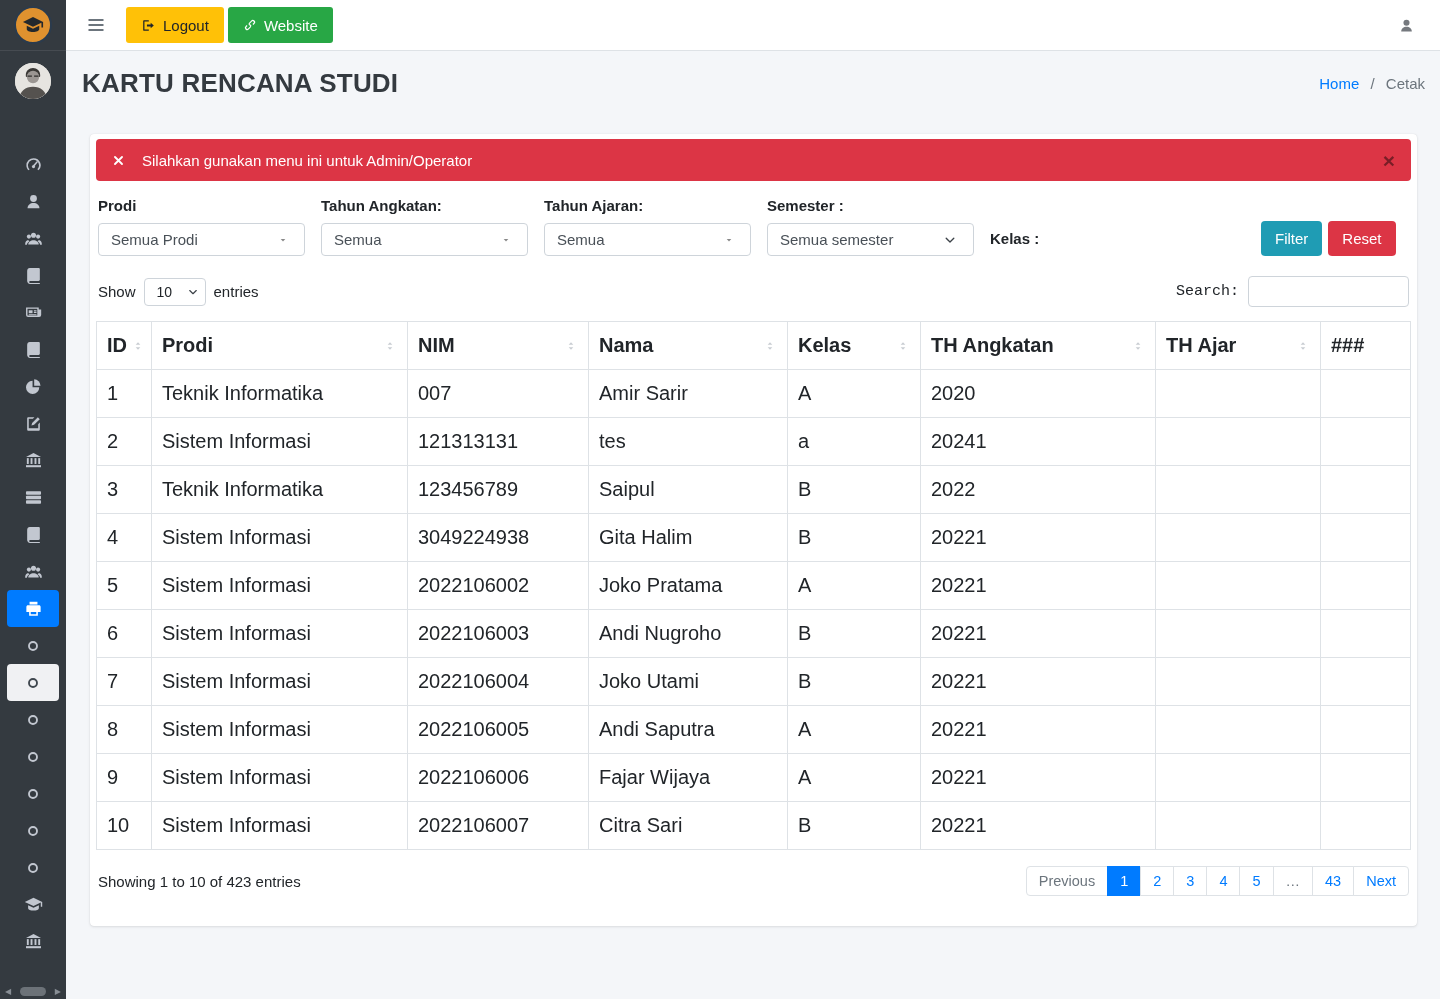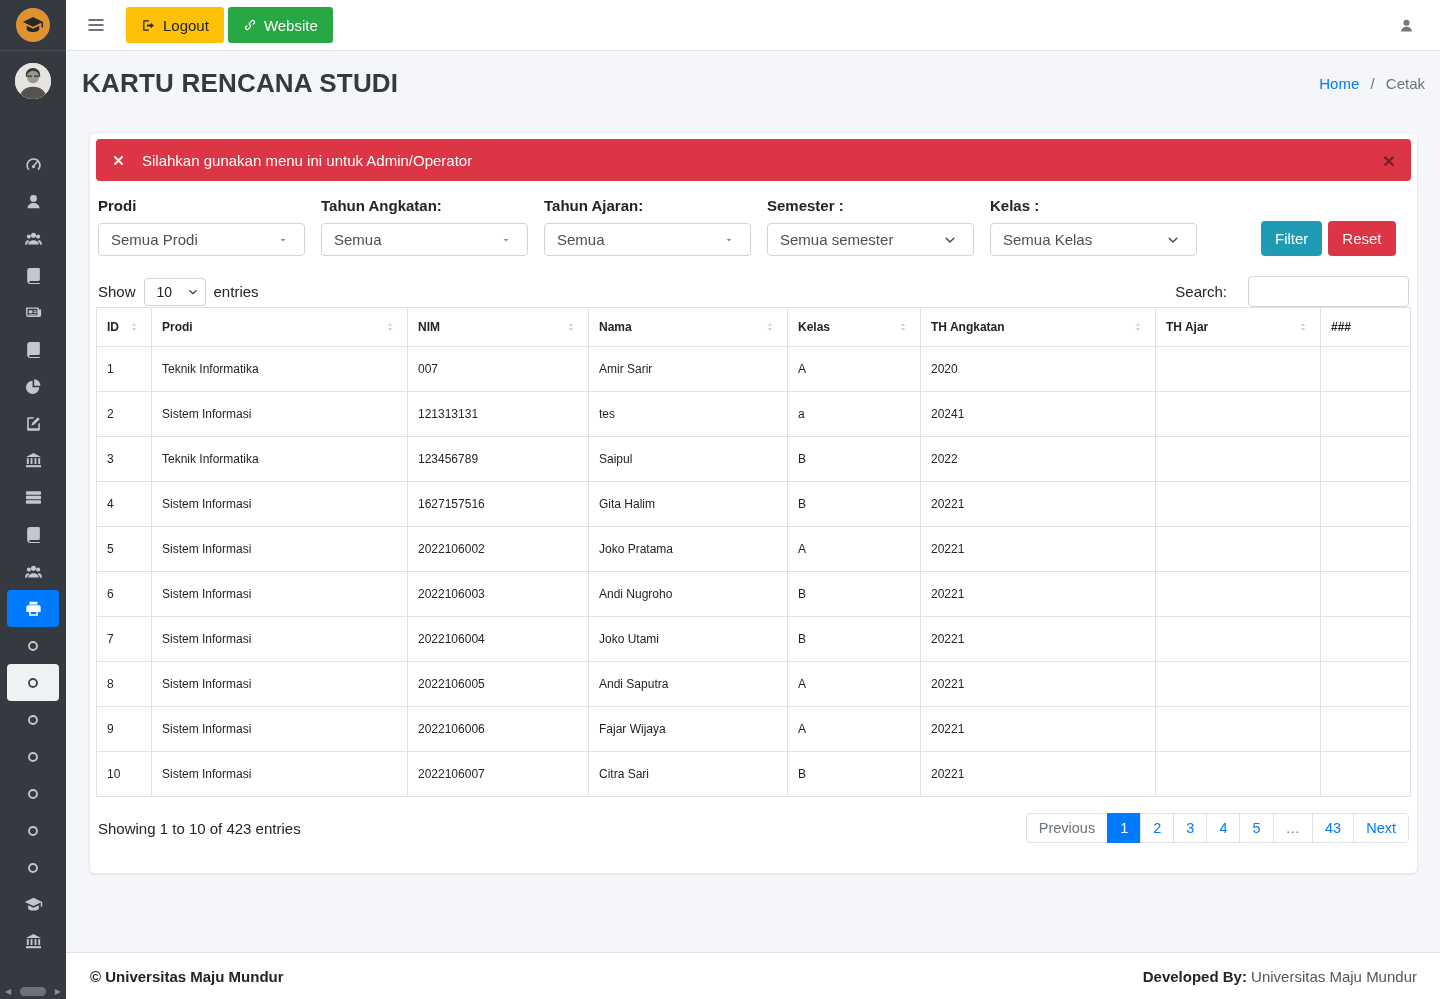--- a/index.html
+++ b/index.html
@@ -56,24 +56,24 @@
   .filter-actions { display: flex; gap: 6px; margin-left: 0; padding-bottom: 0; padding-left: 48px; }
   .btn-filter, .btn-reset { height: 35px; padding: 0 14px; border: none; border-radius: 4px; color: #fff; font-size: 15px; font-family: inherit; cursor: pointer; }
   .btn-filter { background: var(--info, #1f9cb4); }
   .btn-reset { background: var(--danger, #dc3545); }
 
   .list-controls { display: flex; justify-content: space-between; align-items: center; margin-top: 20px; padding: 0 2px; font-size: 15px; }
   .show-control { display: flex; align-items: center; gap: 8px; }
   .mini-select { width: 62px; height: 28px; border: 1px solid var(--inputborder, #ced4da); border-radius: 4px; display: flex; align-items: center; padding: 0 6px 0 12px; font-size: 14px; color: #212529; cursor: pointer; background: #fff; }
   .mini-select .sel-text { flex: 1; }
   .mini-select .caret { color: #3c4248; display: flex; }
-  .search-control { display: flex; align-items: center; gap: 21px; }
+  .search-control { display: flex; align-items: center; gap: 9px; font-family: Liberation Mono, monospace; }
   .search-control input { width: 161px; height: 31px; border: 1px solid var(--inputborder, #ced4da); border-radius: 4px; padding: 0 8px; font-size: 14px; font-family: inherit; outline: none; }
 
-  table.grid { border-collapse: collapse; table-layout: fixed; width: 1314px; font-size: 12px; padding-left: 40px; }
+  table.grid { border-collapse: collapse; margin-top: 14px; table-layout: fixed; width: 1314px; font-size: 20px; padding-left: 40px; }
   table.grid th, table.grid td { border: 1px solid var(--border, #dee2e6); padding: 12px 10px; text-align: left; overflow: hidden; white-space: nowrap; }
   table.grid th { font-weight: 700; color: #212529; }
   .th-inner { display: flex; align-items: center; justify-content: space-between; gap: 4px; }
   .sort-icon { color: #c9cdd2; flex-shrink: 0; }
   table.grid td { color: #212529; height: 45px; }
 
   .table-footer { display: flex; justify-content: space-between; align-items: center; margin-top: 16px; padding: 0 2px; }
   .tf-info { font-size: 15px; color: #212529; }
   .pagination { list-style: none; display: flex; }
   .pagination li { margin-left: -1px; }
@@ -367,28 +367,20 @@
               <span class="sel-text">Semua semester</span>
               <span class="caret">
                   <svg class="icn" width="14" height="14" viewBox="0 0 24 24" fill="currentColor" xmlns="http://www.w3.org/2000/svg">
                     <path d="M5.5 9l6.5 6.5L18.5 9" stroke="currentColor" stroke-width="2.3" fill="none" stroke-linecap="round" stroke-linejoin="round"></path>
                   </svg>
                 </span>
             </div>
           </div>
           <div class="filter-col">
             <span class="f-label">Kelas :</span>
-            <div class="selnat">
-              <span class="sel-text">Semua Kelas</span>
-              <span class="caret">
-                  <svg class="icn" width="14" height="14" viewBox="0 0 24 24" fill="currentColor" xmlns="http://www.w3.org/2000/svg">
-                    <path d="M5.5 9l6.5 6.5L18.5 9" stroke="currentColor" stroke-width="2.3" fill="none" stroke-linecap="round" stroke-linejoin="round"></path>
-                  </svg>
-                </span>
-            </div>
           </div>
           <div class="filter-actions">
             <button class="btn-filter">Filter</button>
             <button class="btn-reset">Reset</button>
           </div>
         </div>
 
         <div class="list-controls">
           <div class="show-control">
             <span>Show</span>
@@ -522,21 +514,21 @@
                 <td>123456789</td>
                 <td>Saipul</td>
                 <td>B</td>
                 <td>2022</td>
                 <td></td>
                 <td></td>
               </tr>
               <tr>
                 <td>4</td>
                 <td>Sistem Informasi</td>
-                <td>1627157516</td>
+                <td>3049224938</td>
                 <td>Gita Halim</td>
                 <td>B</td>
                 <td>20221</td>
                 <td></td>
                 <td></td>
               </tr>
               <tr>
                 <td>5</td>
                 <td>Sistem Informasi</td>
                 <td>2022106002</td>
@@ -628,22 +620,15 @@
               </li>
               <li class="">
                 <a>Next</a>
               </li>
             </ul>
         </div>
 
       </div>
     </div>
 
-    <footer class="page-footer">
-      <span class="left">© Universitas Maju Mundur</span>
-      <span class="right">
-        <strong>Developed By:</strong>
-        <span>Universitas Maju Mundur</span>
-      </span>
-    </footer>
 
   </div>
 </div>
 
 </body></html>

